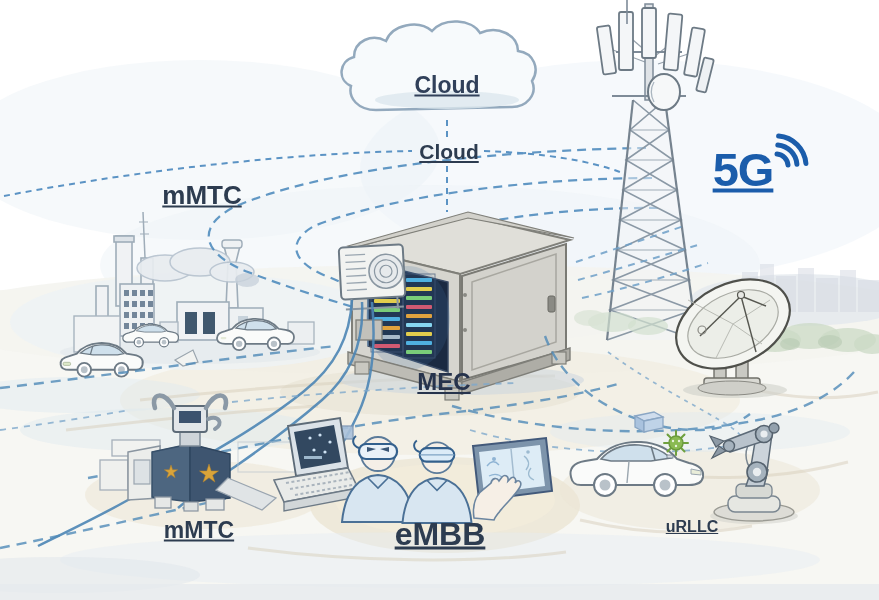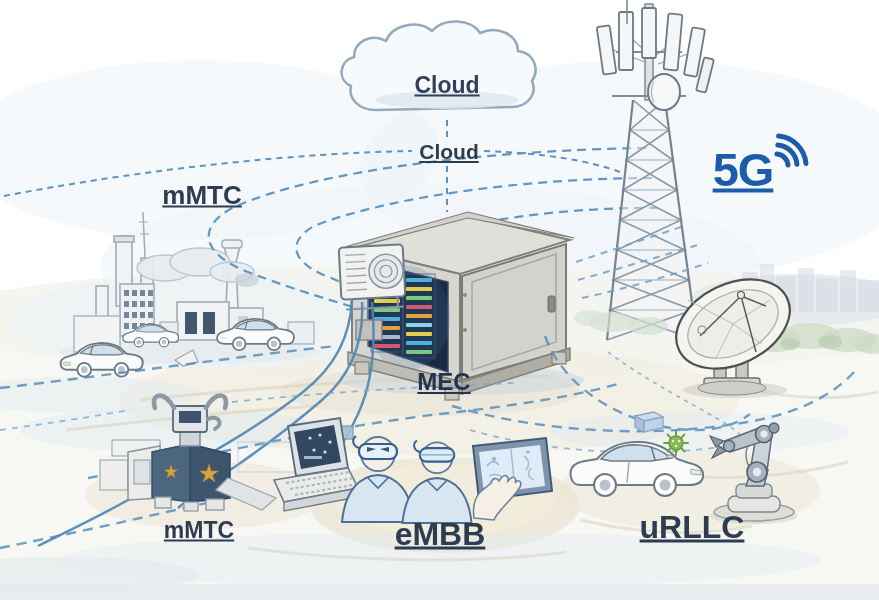--- a/index.html
+++ b/index.html
@@ -14,21 +14,21 @@
     color:#2d3c50;white-space:nowrap;user-select:none;text-decoration:underline;
   }
   .lbl-cloud{left:447px;top:85px;font-size:23px;color:#31405a;}
   .lbl-tunnel{left:449px;top:152px;font-size:21px;font-weight:600;color:#2d3c50;}
   .lbl-mmtc-top{left:202px;top:195px;font-size:26px;}
   .lbl-5g{left:743px;top:169px;font-size:47px;color:#1b5dab;letter-spacing:-1px;}
   .lbl-base-station{left:754px;top:218px;font-size:23px;color:#26334c;}
   .lbl-mec{left:444px;top:382px;font-size:24px;color:#26334c;}
   .lbl-mmtc-bottom{left:199px;top:530px;font-size:23px;}
   .lbl-embb{left:440px;top:534px;font-size:32px;}
-  .lbl-urllc{left:692px;top:527px;font-size:32px;text-align:center;}
+  .lbl-urllc{left:692px;top:527px;font-size:16px;text-align:center;}
 </style>
 </head>
 <body>
 
 <div class="stage">
 <svg width="879" height="600" viewBox="0 0 879 600">
 
   <g>
     <rect x="0" y="290" width="879" height="310" fill="#f7f7f3"></rect>
     <ellipse cx="200" cy="150" rx="240" ry="90" fill="#edf3f8" opacity="0.5"></ellipse>

